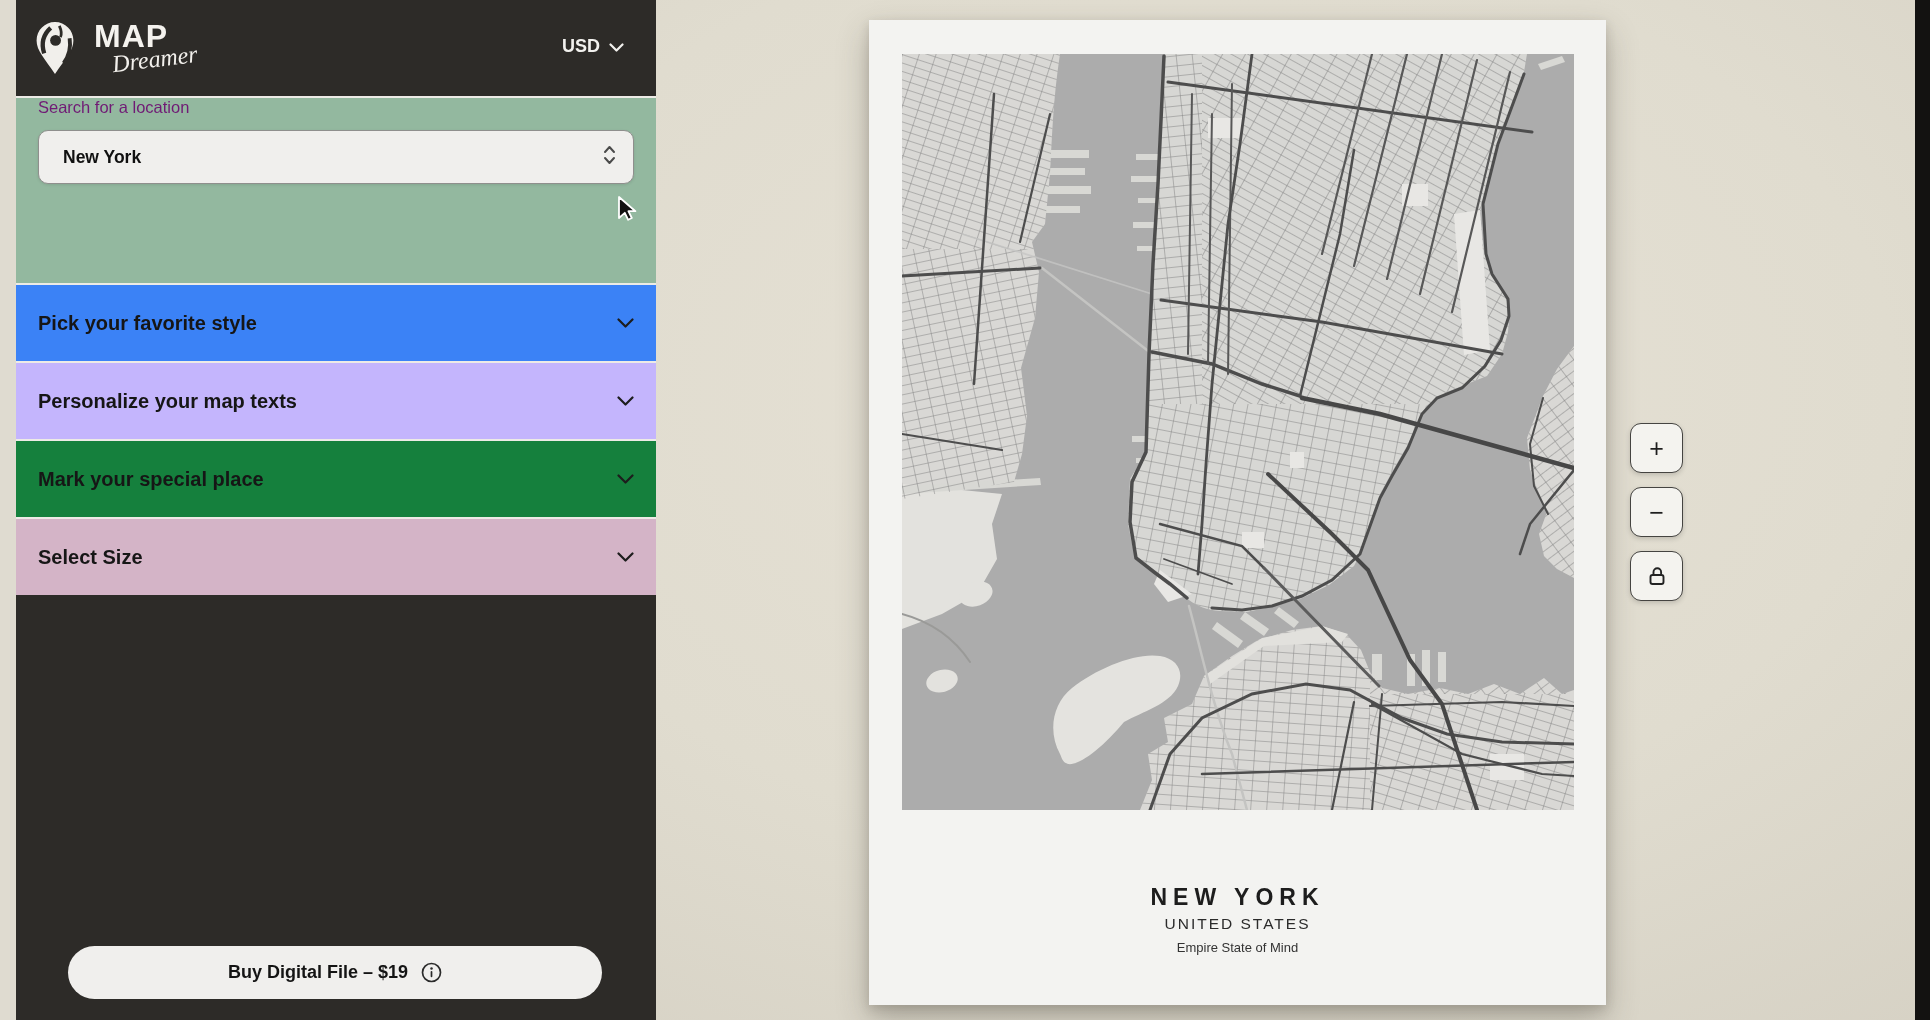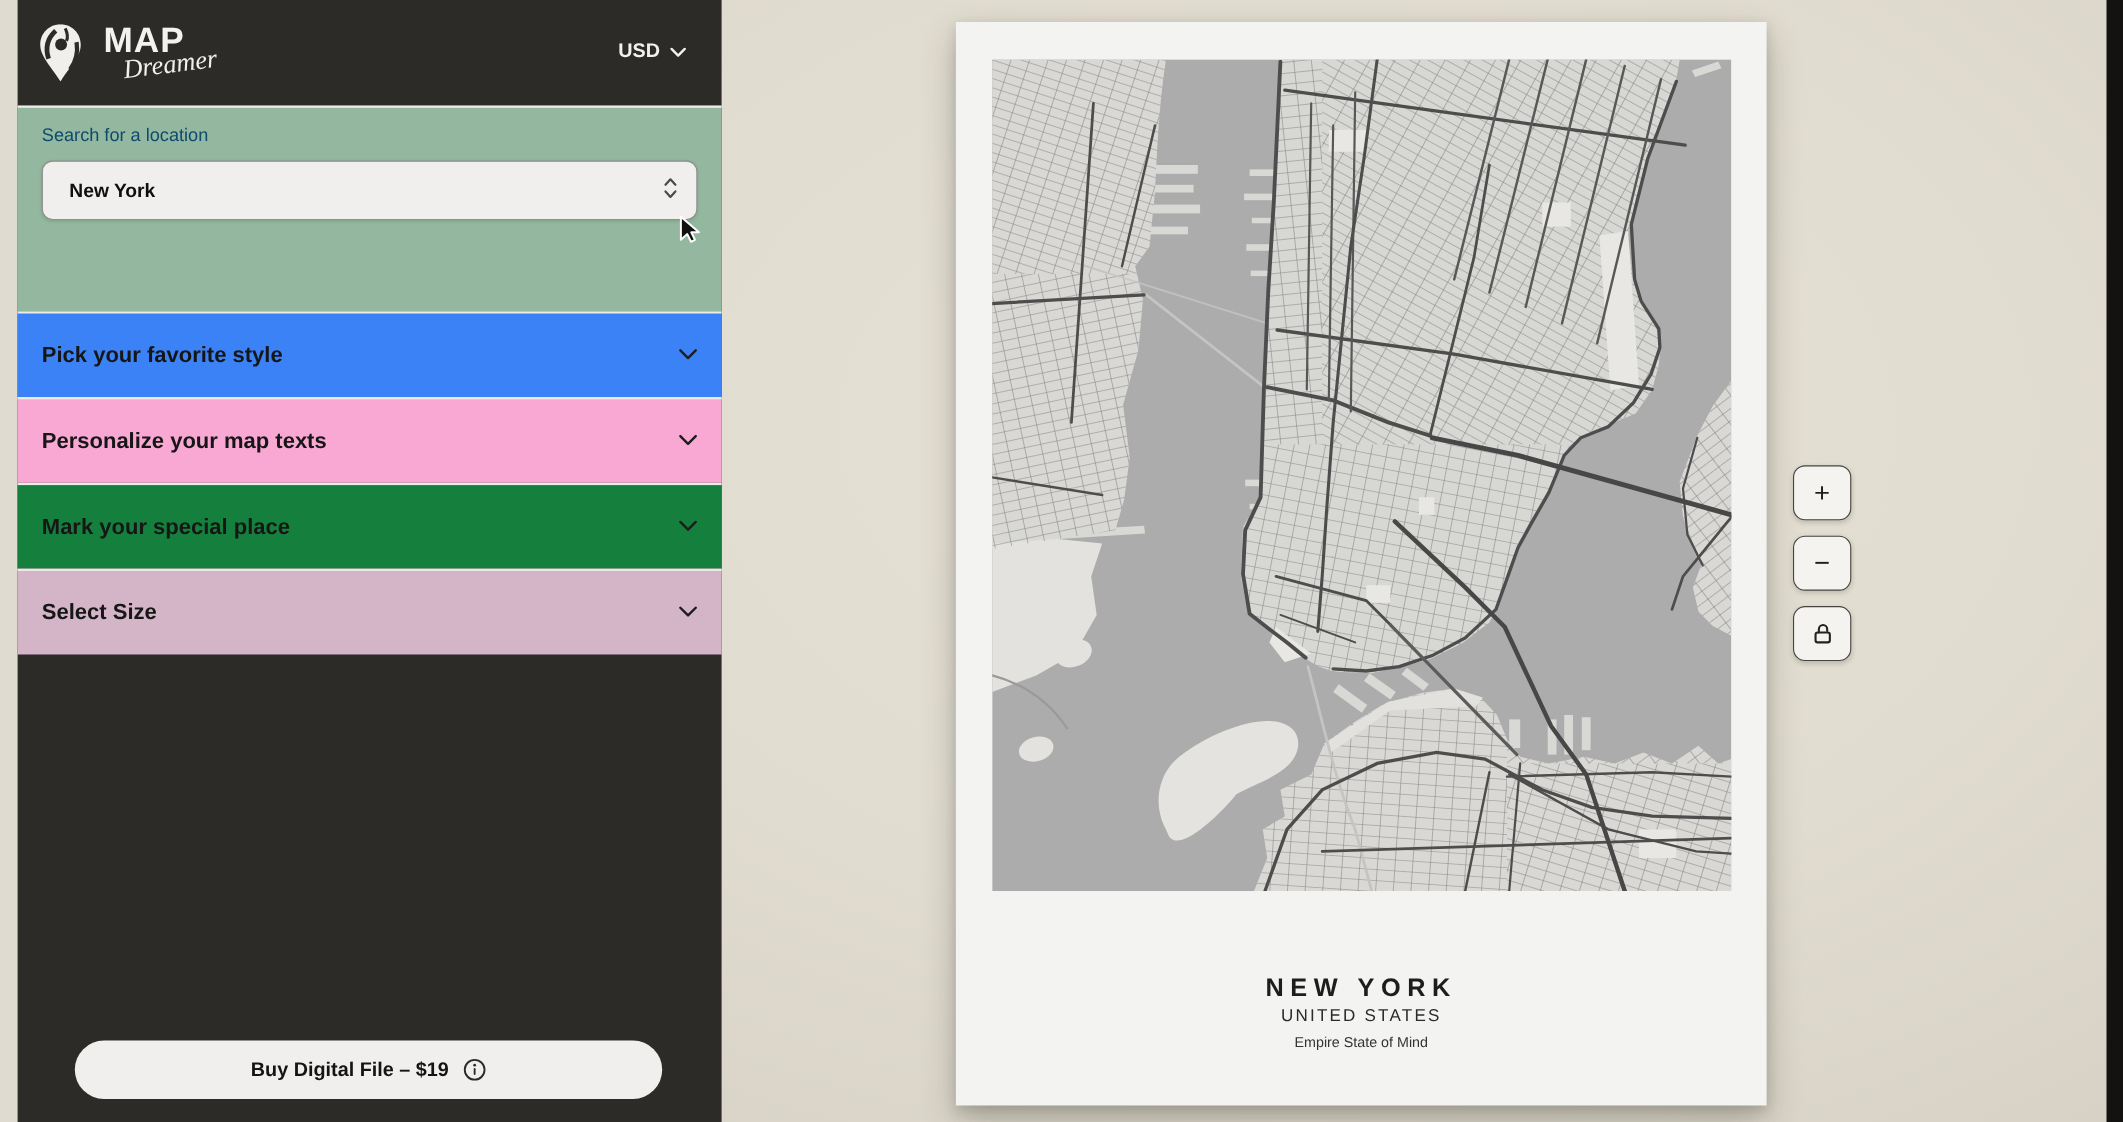--- a/index.html
+++ b/index.html
@@ -22,21 +22,21 @@
     font-style:italic; font-size:24px; color:#f2f0ec; transform:rotate(-7deg); }
   .currency { position:absolute; right:32px; top:36px; display:flex; align-items:center; gap:9px;
     color:#f2f1ee; font-size:18px; font-weight:600; cursor:pointer; }
 
   .section { position:relative; border-top:2px solid #edebe6; padding:0 22px; }
   .sec-row { display:flex; align-items:center; justify-content:space-between; height:76px; cursor:pointer; }
   .sec-title { font-size:20px; font-weight:700; color:#161616; }
   .sec-collapsed { height:78px; }
   .sec-expanded { height:187px; }
   .sec-expanded .sec-row { height:72px; padding-top:10px; }
-  .search-label { font-size:16.5px; color:#0c4a6e; margin-top:16px; }
+  .search-label { font-size:16.5px; color:#701a75; margin-top:0; }
   .select { margin-top:13px; height:54px; background:#f0efed; border:1px solid #8f8f8d;
     border-radius:10px; display:flex; align-items:center; justify-content:space-between;
     padding:0 16px 0 24px; box-shadow:0 1px 3px rgba(0,0,0,0.10); cursor:pointer; }
   .select-val { font-size:17.5px; font-weight:600; color:#101010; }
 
   .buy { position:absolute; left:52px; top:920px; width:534px; height:53px; border-radius:27px;
     background:#f0efed; border:none; display:flex; align-items:center; justify-content:center;
     gap:13px; font-family:"Liberation Sans",sans-serif; font-size:18px; font-weight:700; color:#141414; cursor:pointer;margin-top:26px; }
 
   
@@ -104,21 +104,21 @@
     <div class="section sec-collapsed" style="background: #3b82f6;">
       <div class="sec-row">
         <span class="sec-title">Pick your favorite style</span>
         <span>
           <svg width="17" height="10" viewBox="0 0 17 10">
               <polyline points="1.5,1.5 8.5,8.5 15.5,1.5" fill="none" stroke="#1d1d1d" stroke-width="2.2" stroke-linecap="round" stroke-linejoin="round"></polyline>
             </svg>
         </span>
       </div>
     </div>
-    <div class="section sec-collapsed" style="background: #f9a8d4;">
+    <div class="section sec-collapsed" style="background: #c4b5fd;">
       <div class="sec-row">
         <span class="sec-title">Personalize your map texts</span>
         <span>
           <svg width="17" height="10" viewBox="0 0 17 10">
               <polyline points="1.5,1.5 8.5,8.5 15.5,1.5" fill="none" stroke="#1d1d1d" stroke-width="2.2" stroke-linecap="round" stroke-linejoin="round"></polyline>
             </svg>
         </span>
       </div>
     </div>
     <div class="section sec-collapsed" style="background: #15803d;">

